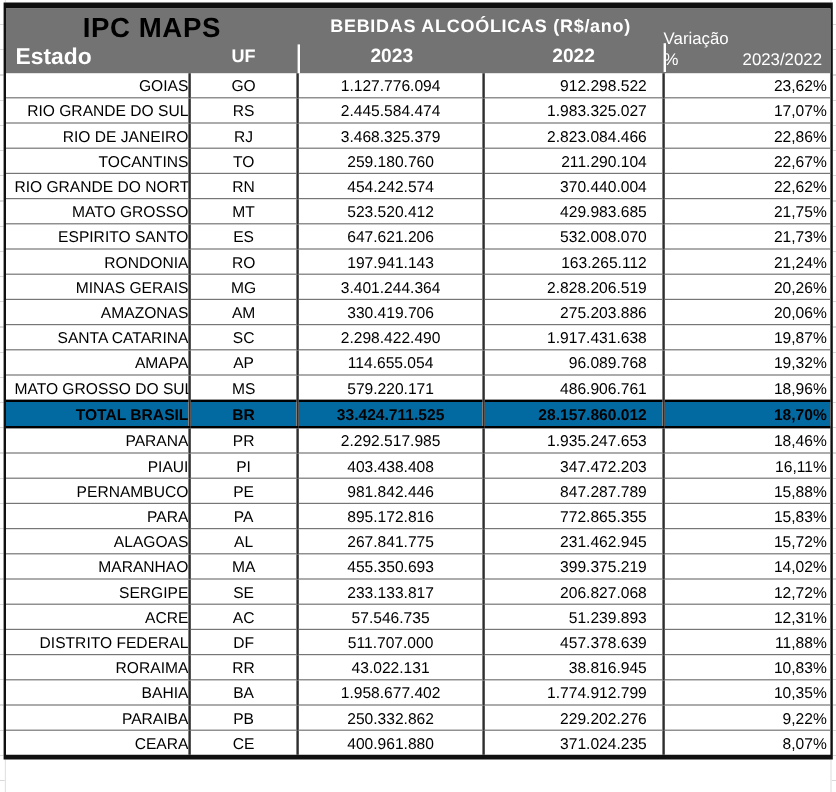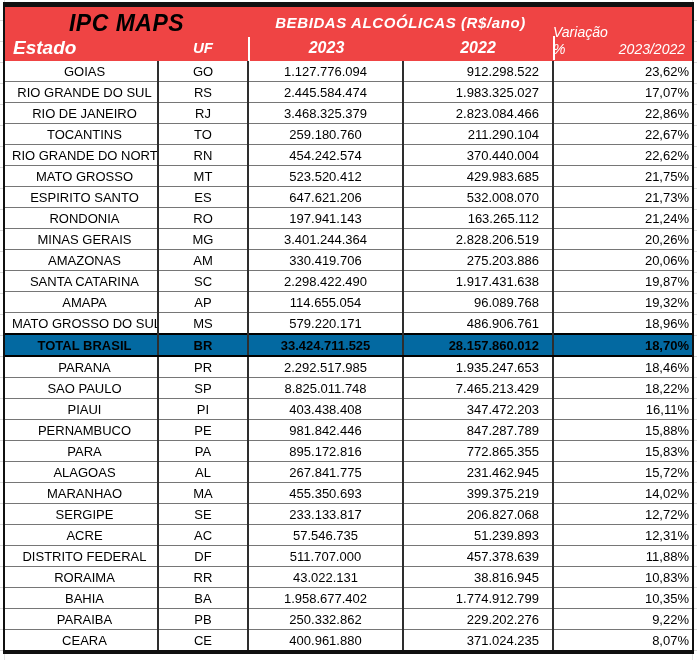--- a/index.html
+++ b/index.html
@@ -17,22 +17,21 @@
     position:absolute;left:3px;top:2px;width:691px;box-sizing:border-box;
     border:2px solid #101010;border-top:5px solid #101010;border-bottom:4px solid #101010;
     background:#ffffff;
   }
 
   
   .header{
     display:grid;
     grid-template-columns:153px 90px 155px 150px 1fr;
     grid-template-rows:30px 24px;
-    background:#ef4444;
-    font-style:italic;
+    background:#737373;
   }
   .h-ipc{grid-area:1/1/2/3;color:#000;font-weight:800;font-size:23px;
     text-align:center;line-height:32px;letter-spacing:.5px;}
   .h-title{grid-area:1/3/2/5;color:#fff;font-weight:700;font-size:15px;
     text-align:center;line-height:32px;letter-spacing:.6px;}
   .h-var{grid-area:1/5/3/6;color:#fff;display:flex;flex-direction:row;
     justify-content:flex-end;align-items:flex-end;padding:0 7px 3px 0;
     font-size:14px;line-height:17px;position:relative;}
   .h-var::before{content:"";position:absolute;left:0;bottom:1px;height:24px;width:2px;background:#fff;}
   .h-estado{grid-area:2/1/3/2;color:#fff;font-weight:700;font-size:19px;
@@ -47,21 +46,21 @@
   
   table{border-collapse:collapse;width:100%;table-layout:fixed;}
   col.c-estado{width:153px;} col.c-uf{width:90px;} col.c-2023{width:155px;}
   col.c-2022{width:150px;} col.c-var{width:auto;}
   td{
     height:20px;font-size:13px;color:#000;white-space:nowrap;overflow:hidden;
     border-top:1px solid #767676;padding:0;
   }
   tr:first-child td{border-top:none;}
   td + td{border-left:2px solid #2e2e2e;}
-  td.state{text-align:center;padding-left:7px;}
+  td.state{text-align:right;padding-left:7px;}
   td.uf{text-align:center;}
   td.y23{text-align:center;}
   td.y22{text-align:right;padding-right:13px;}
   td.pct{text-align:right;padding-right:3px;}
   tr.total td{
     background:#0369a1;font-weight:700;
     border-top:2px solid #000;border-bottom:2px solid #000;
   }
 </style>
 </head>
@@ -193,27 +192,20 @@
           <td class="pct">18,70%</td>
         </tr>
         <tr>
           <td class="state">PARANA</td>
           <td class="uf">PR</td>
           <td class="y23">2.292.517.985</td>
           <td class="y22">1.935.247.653</td>
           <td class="pct">18,46%</td>
         </tr>
         <tr>
-          <td class="state">SAO PAULO</td>
-          <td class="uf">SP</td>
-          <td class="y23">8.825.011.748</td>
-          <td class="y22">7.465.213.429</td>
-          <td class="pct">18,22%</td>
-        </tr>
-        <tr>
           <td class="state">PIAUI</td>
           <td class="uf">PI</td>
           <td class="y23">403.438.408</td>
           <td class="y22">347.472.203</td>
           <td class="pct">16,11%</td>
         </tr>
         <tr>
           <td class="state">PERNAMBUCO</td>
           <td class="uf">PE</td>
           <td class="y23">981.842.446</td>

